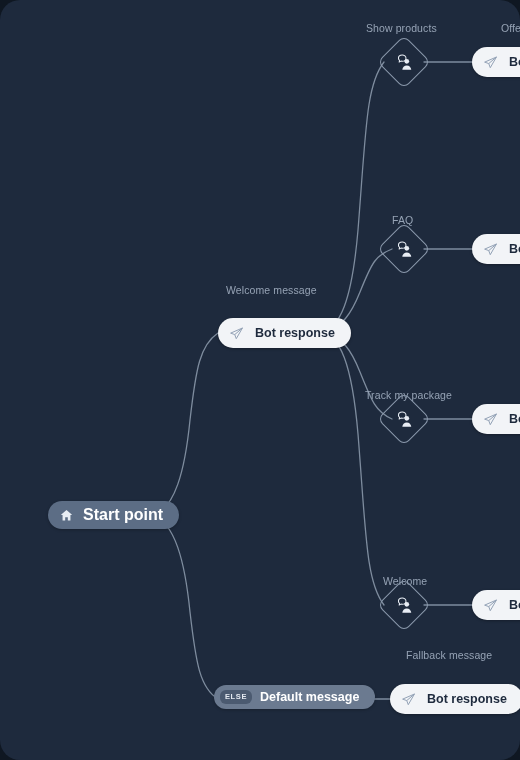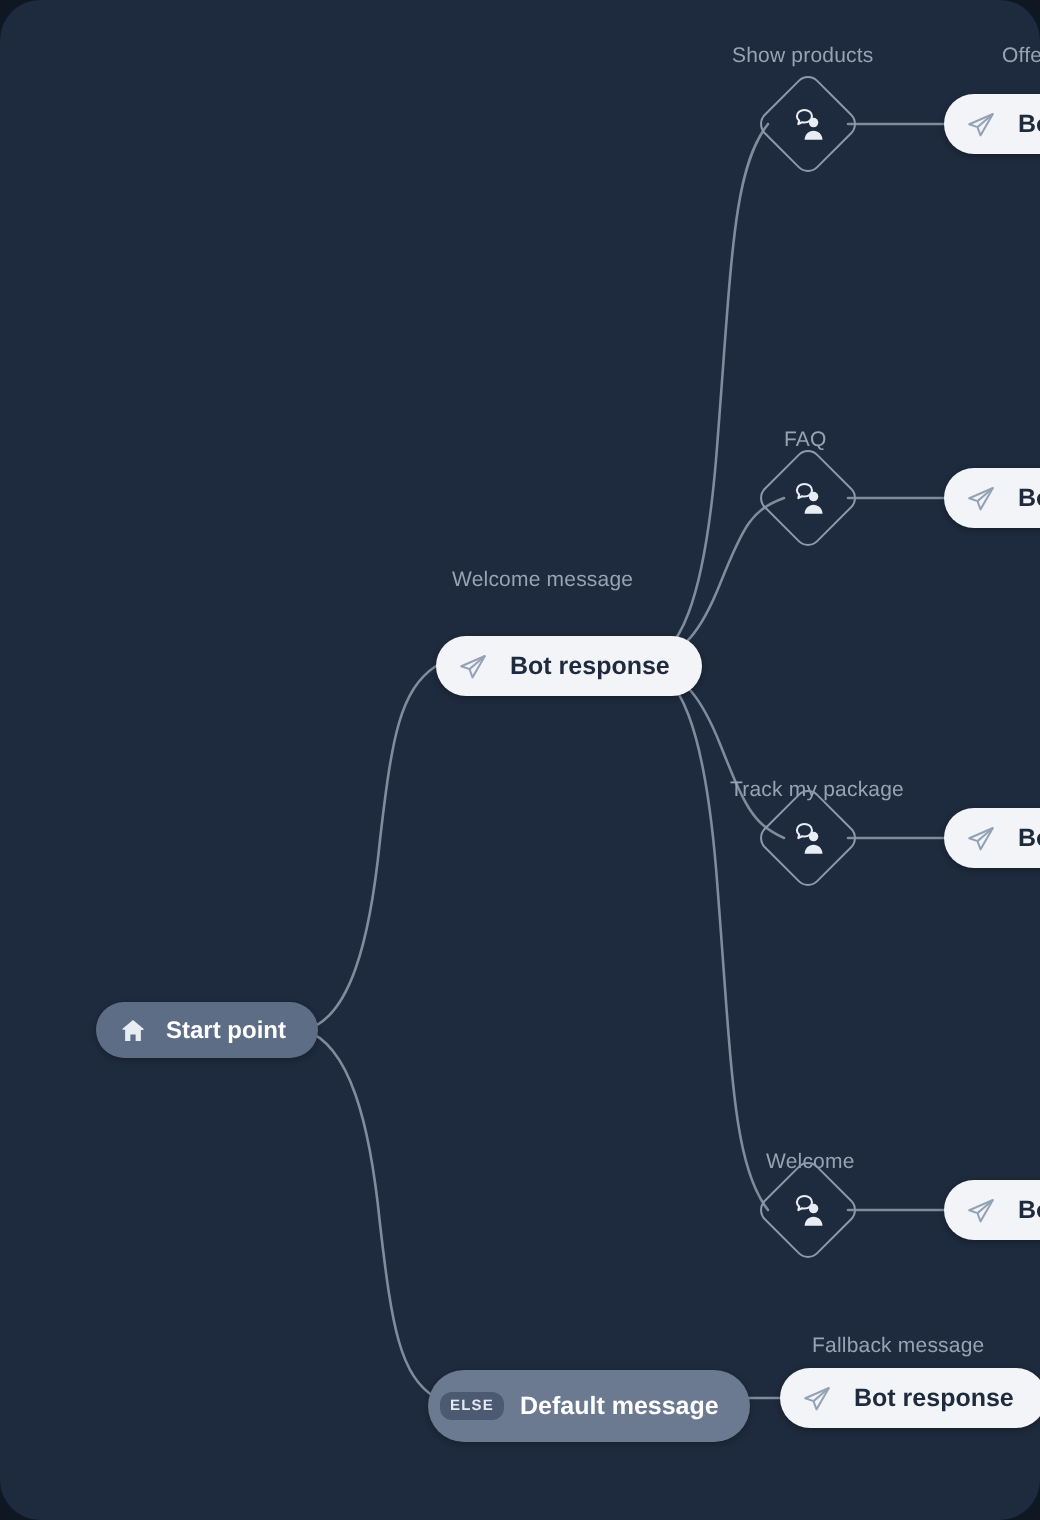--- a/index.html
+++ b/index.html
@@ -48,21 +48,21 @@
     border-radius: 999px;
     white-space: nowrap;
     box-sizing: border-box;
   }
   .pill-start {
     background: #5c6d85;
     height: 28px;
     padding: 0 16px 0 9px;
     gap: 8px;
     color: #ffffff;
-    font-size: 12px;
+    font-size: 16px;
     font-weight: bold;
     box-shadow: 0 1px 3px rgba(0,0,0,0.25);
   }
   .pill-start .ico {
     width: 18px;
     height: 18px;
     display: inline-flex;
     align-items: center;
     justify-content: center;
   }
@@ -80,21 +80,21 @@
   .pill-bot .ico {
     width: 22px;
     height: 22px;
     display: inline-flex;
     align-items: center;
     justify-content: center;
   }
   
   .pill-fallback {
     background: #6b7a90;
-    height: 36px;
+    height: 24px;
     padding: 0 16px 0 6px;
     gap: 8px;
     color: #ffffff;
     font-size: 12.5px;
     font-weight: bold;
     box-shadow: 0 1px 3px rgba(0,0,0,0.25);
   }
   .badge-else {
     background: #4b5a70;
     border-radius: 6px;
@@ -275,21 +275,21 @@
     </div>
   </div>
 
   <div class="node" style="left:214px; top:685px;">
     <div class="pill pill-fallback">
       <span class="badge-else">ELSE</span>
       <span>Default message</span>
     </div>
   </div>
 
-  <div class="node-label" style="left:406px; top:667px;">Fallback message</div>
+  <div class="node-label" style="left:406px; top:649px;">Fallback message</div>
   <div class="node" style="left:390px; top:684px;">
     <div class="pill pill-bot">
       <span class="ico">
         <svg width="15" height="15" viewBox="0 0 24 24" fill="none" stroke="#93a2b6" stroke-width="1.6" stroke-linejoin="round">
           <path d="M21.5 3.2 2.6 11.4l6.6 2.3 2.4 6.6z"></path>
           <path d="M21.5 3.2 9.2 13.7"></path>
         </svg>
       </span>
       <span>Bot response</span>
     </div>

